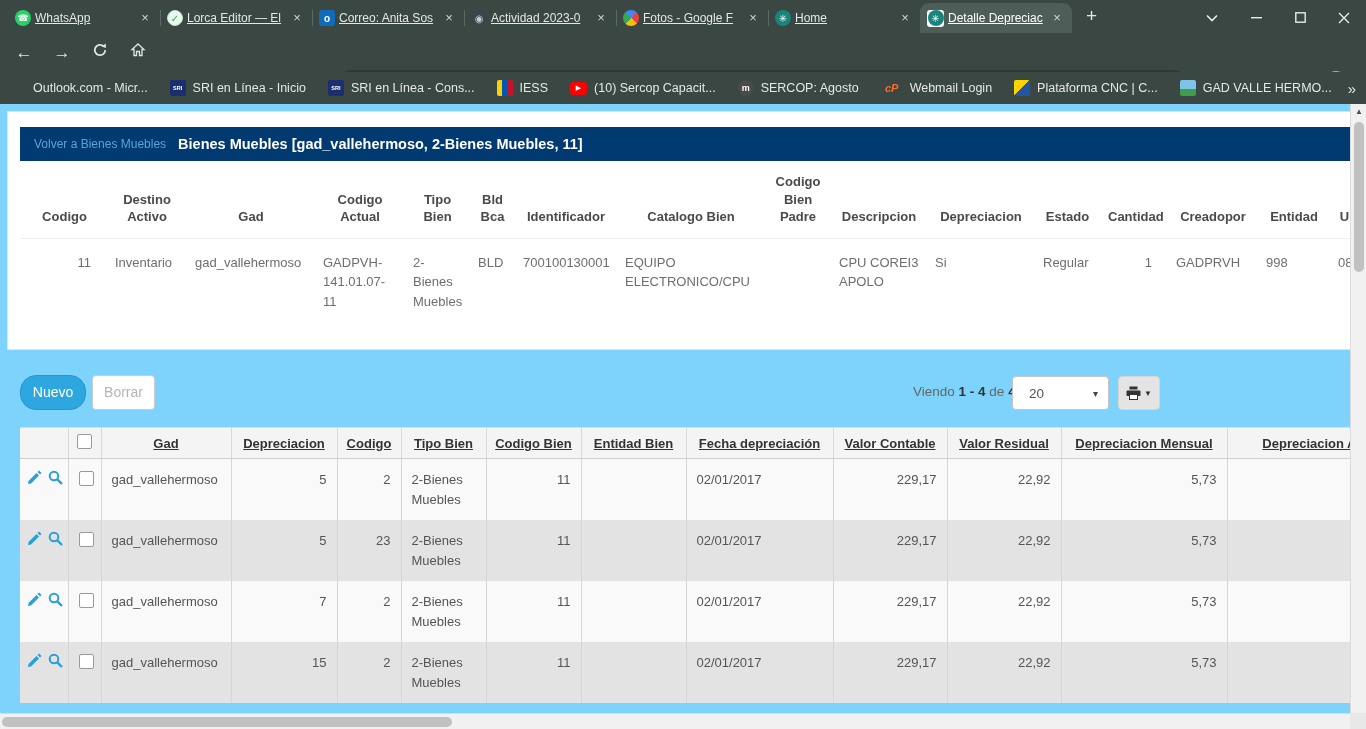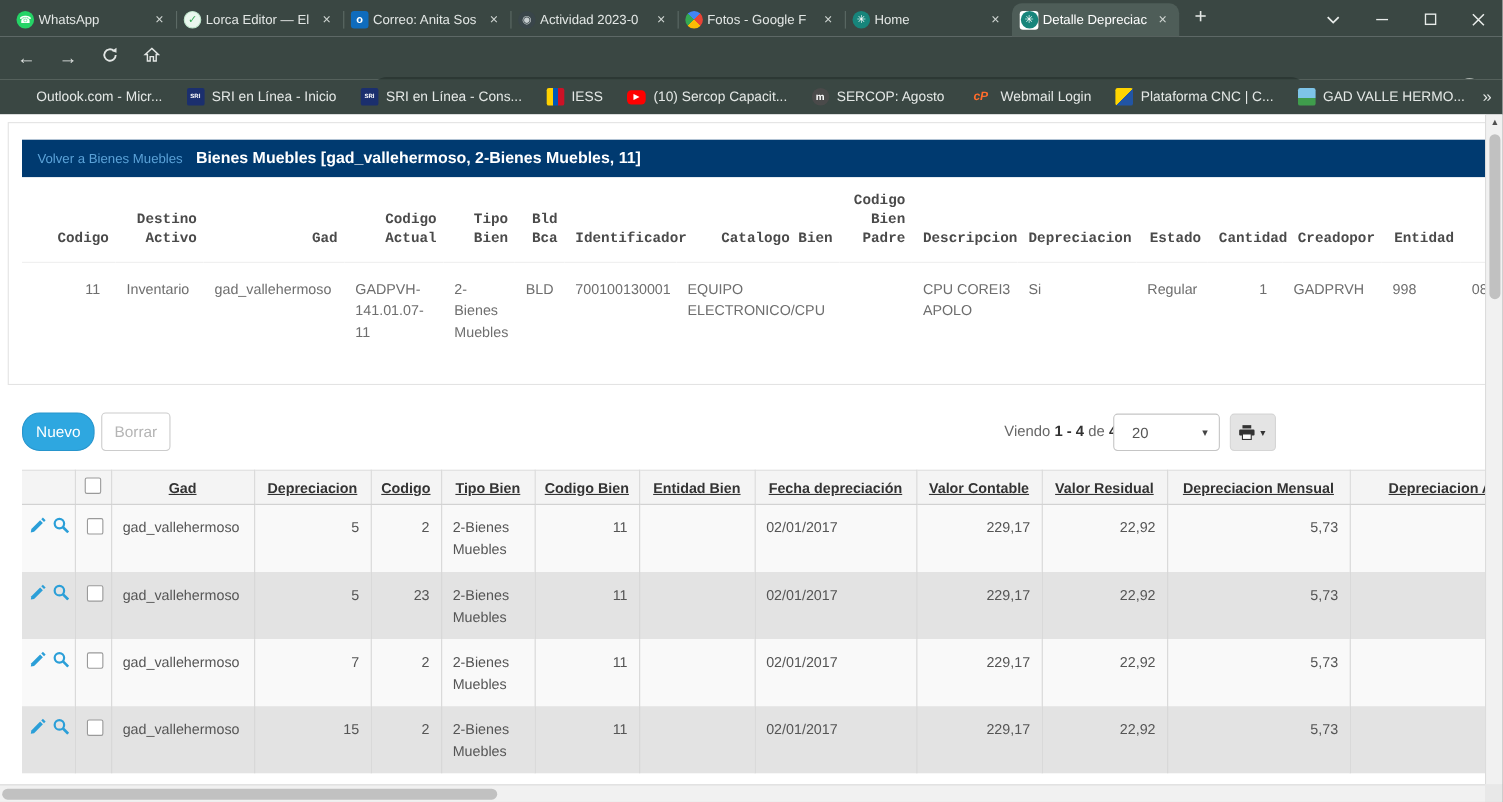--- a/index.html
+++ b/index.html
@@ -3,21 +3,21 @@
 <meta charset="utf-8">
 <style>
   * { margin:0; padding:0; box-sizing:border-box; }
   body { font-family:"Liberation Sans", sans-serif; background:#222; }
   .window { position:relative; width:1366px; height:729px; background:#e9eaea; overflow:hidden; }
 
   
   .tabstrip { position:absolute; left:0; top:0; width:1366px; height:33px; background:#3a4743; display:flex; align-items:flex-end; }
   .tabs { display:flex; height:33px; align-items:flex-end; padding-left:8px; }
   .tab { width:152px; height:30px; display:flex; align-items:center; padding:0 7px; color:#e3e7e5; font-size:12px; border-radius:9px 9px 0 0; position:relative; cursor:default; }
-  .tab .tlabel { flex:1; white-space:nowrap; overflow:hidden; margin:1px 4px; }
+  .tab .tlabel { flex:1; white-space:nowrap; overflow:hidden; margin:1px 4px;text-decoration:underline; }
   .tab .tclose { width:16px; height:16px; line-height:15px; text-align:center; border-radius:50%; font-size:13px; color:#cfd5d2; }
   .tab.active { background:#4e5d58; color:#fff; }
   .tab:not(.active):not(:first-child)::before { content:''; position:absolute; left:0; top:7px; height:16px; width:1px; background:#5c6a65; }
   .newtab { color:#e3e7e5; font-size:19px; margin:0 0 6px 14px; }
   .wincontrols { position:absolute; right:0; top:0; height:33px; display:flex; align-items:center; color:#e8ecea; }
   .wc { width:44px; text-align:center; font-size:13px; }
   .wc svg { vertical-align:middle; }
 
   .toolbar { position:absolute; left:0; top:33px; width:1366px; height:39px; background:#3a4743; }
   .navbtn { position:absolute; top:8px; width:24px; height:24px; color:#e2e6e4; font-size:17px; text-align:center; line-height:24px; }
@@ -49,29 +49,29 @@
   .fav-microsoft i { display:block; }
   .fav-sri { background:#1b2f6e; border-radius:2px; color:#fff; font-weight:bold; font-size:5.5px; }
   .fav-iess { border-radius:2px; background:linear-gradient(90deg,#ffd100 33%,#0057b8 33% 66%,#ce1126 66%); }
   .fav-youtube { background:#f00; border-radius:4px; color:#fff; font-size:7px; width:17px; height:13px; }
   .fav-moodle { background:#4a4a4a; color:#fff; font-size:9px; font-weight:bold; }
   .fav-cpanel { background:none; color:#ff6c2c; font-weight:bold; font-style:italic; font-size:11px; width:22px; }
   .fav-cnc { border-radius:2px; background:linear-gradient(135deg,#ffd400 50%,#2255a4 50%); }
   .fav-gad { border-radius:2px; background:linear-gradient(180deg,#7ec4e8 55%,#3f9d4c 55%); }
 
   
-  .viewport { position:absolute; left:0; top:104px; width:1350px; height:609px; background:#ffffff; overflow:hidden; }
+  .viewport { position:absolute; left:0; top:104px; width:1350px; height:609px; background:#7dd3fc; overflow:hidden; }
   .panel { position:absolute; left:8px; top:8px; width:1392px; background:#fff; padding-bottom:30px; box-shadow:0 0 0 1px #e3e3e3; }
   .bluebar { margin:15px 12px 0 12px; height:34px; background:#003a70; display:flex; align-items:center; padding-left:14px; }
   .backlink { color:#5aa2d8; font-size:12px; }
   .pagetitle { color:#fff; font-size:14.5px; font-weight:bold; margin-left:12px; }
 
   table { border-collapse:collapse; table-layout:fixed; }
   .mtable { margin-left:12px; margin-top:4px; width:1368px; }
-  .mtable th { font-size:13px; font-weight:bold; color:#4a4a4a; text-align:right; vertical-align:bottom; padding:8px 6px 12px 10px; line-height:1.35;font-family:Liberation Mono, monospace; }
+  .mtable th { font-size:13px; font-weight:bold; color:#4a4a4a; text-align:center; vertical-align:bottom; padding:8px 6px 12px 10px; line-height:1.35; }
   .mtable td { font-size:13px; color:#6e6e6e; vertical-align:top; padding:14px 6px 8px 10px; line-height:1.5; border-top:1px solid #efefef; }
   .mtable .ra { text-align:right; padding-right:14px; }
 
   .gridbar { position:absolute; left:0; top:271px; width:1350px; height:36px; }
   .btn-new { position:absolute; left:20px; top:0; width:66px; height:35px; background:#2ea7e0; border:1px solid #2795cc; border-radius:16px; color:#fff; font-size:14px; text-align:center; line-height:33px; }
   .btn-del { position:absolute; left:92px; top:0; width:63px; height:35px; background:#fff; border:1px solid #ccc; border-radius:4px; color:#b5b5b5; font-size:14px; text-align:center; line-height:33px; }
   .viewing { position:absolute; left:913px; top:9px; font-size:13.5px; color:#666; }
   .viewing b { color:#333; }
   .pagesize { position:absolute; left:1012px; top:1px; width:97px; height:34px; background:#fff; border:1px solid #c5c5c5; border-radius:4px; font-size:13.5px; color:#555; display:flex; align-items:center; }
   .pagesize .val { margin-left:16px; flex:1; }

